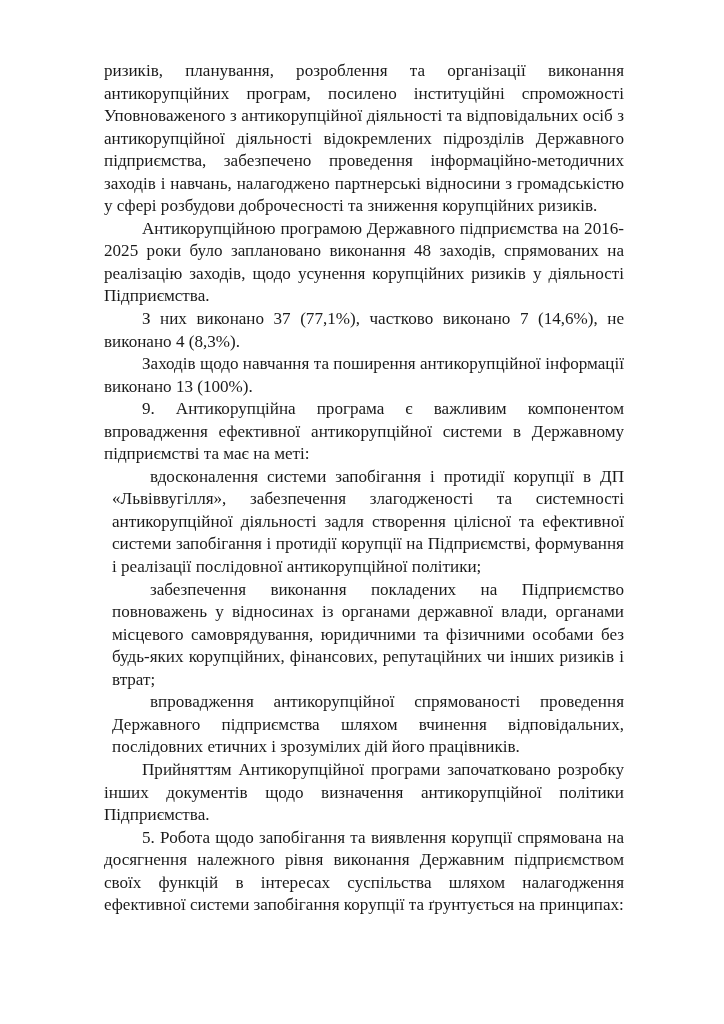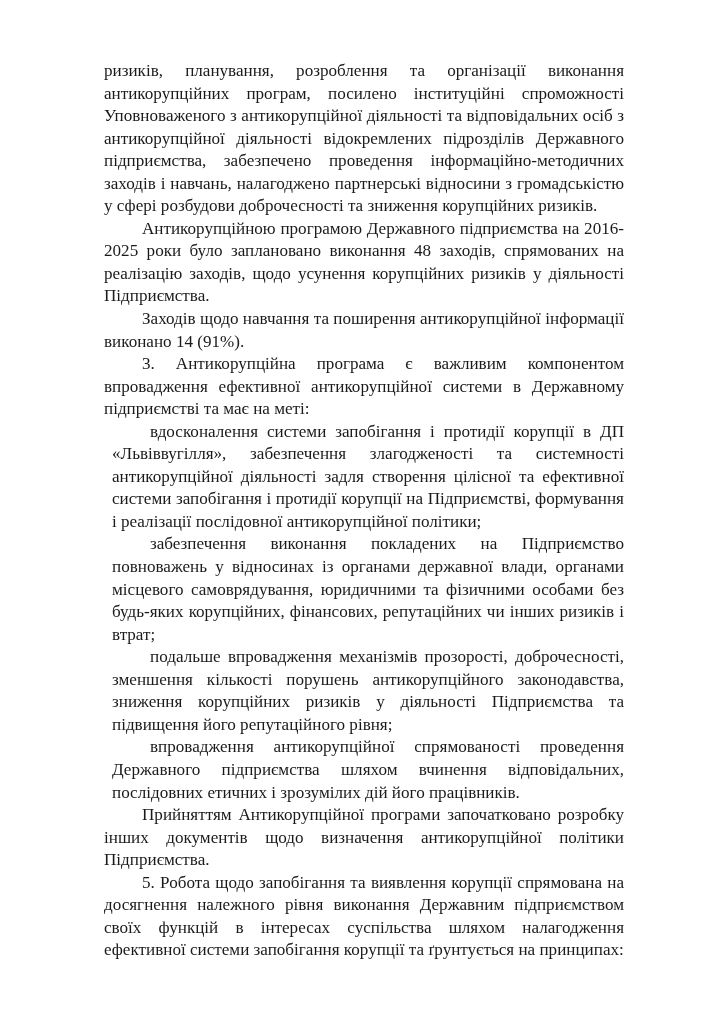--- a/index.html
+++ b/index.html
@@ -54,30 +54,30 @@
 </head>
 <body>
 
 <div class="page">
   <div class="text-column">
 
     <p class="para noindent">ризиків, планування, розроблення та організації виконання антикорупційних програм, посилено інституційні спроможності Уповноваженого з антикорупційної діяльності та відповідальних осіб з антикорупційної діяльності відокремлених підрозділів Державного підприємства, забезпечено проведення інформаційно-методичних заходів і навчань, налагоджено партнерські відносини з громадськістю у сфері розбудови доброчесності та зниження корупційних ризиків.</p>
 
     <p class="para indent">Антикорупційною програмою Державного підприємства на 2016-2025 роки було заплановано виконання 48 заходів, спрямованих на реалізацію заходів, щодо усунення корупційних ризиків у діяльності Підприємства.</p>
 
+    <p class="para indent">З них виконано 37 (77,1%), частково виконано 7 (14,6%), не виконано 4 (8,3%).</p>
 
-    <p class="para indent">Заходів щодо навчання та поширення антикорупційної інформації виконано 14 (91%).</p>
+    <p class="para indent">Заходів щодо навчання та поширення антикорупційної інформації виконано 13 (100%).</p>
 
-    <p class="para indent">3. Антикорупційна програма є важливим компонентом впровадження ефективної антикорупційної системи в Державному підприємстві та має на меті:</p>
+    <p class="para indent">9. Антикорупційна програма є важливим компонентом впровадження ефективної антикорупційної системи в Державному підприємстві та має на меті:</p>
 
     <p class="para indent-list">вдосконалення системи запобігання і протидії корупції в ДП «Львіввугілля», забезпечення злагодженості та системності антикорупційної діяльності задля створення цілісної та ефективної системи запобігання і протидії корупції на Підприємстві, формування і реалізації послідовної антикорупційної політики;</p>
 
     <p class="para indent-list">забезпечення виконання покладених на Підприємство повноважень у відносинах із органами державної влади, органами місцевого самоврядування, юридичними та фізичними особами без будь-яких корупційних, фінансових, репутаційних чи інших ризиків і втрат;</p>
 
-    <p class="para indent-list">подальше впровадження механізмів прозорості, доброчесності, зменшення кількості порушень антикорупційного законодавства, зниження корупційних ризиків у діяльності Підприємства та підвищення його репутаційного рівня;</p>
 
 
     <p class="para indent-list">впровадження антикорупційної спрямованості проведення Державного підприємства шляхом вчинення відповідальних, послідовних етичних і зрозумілих дій його працівників.</p>
 
     <p class="para indent">Прийняттям Антикорупційної програми започатковано розробку інших документів щодо визначення антикорупційної політики Підприємства.</p>
 
     <p class="para indent">5. Робота щодо запобігання та виявлення корупції спрямована на досягнення належного рівня виконання Державним підприємством своїх функцій в інтересах суспільства шляхом налагодження ефективної системи запобігання корупції та ґрунтується на принципах:</p>
 
   </div>
 </div>

